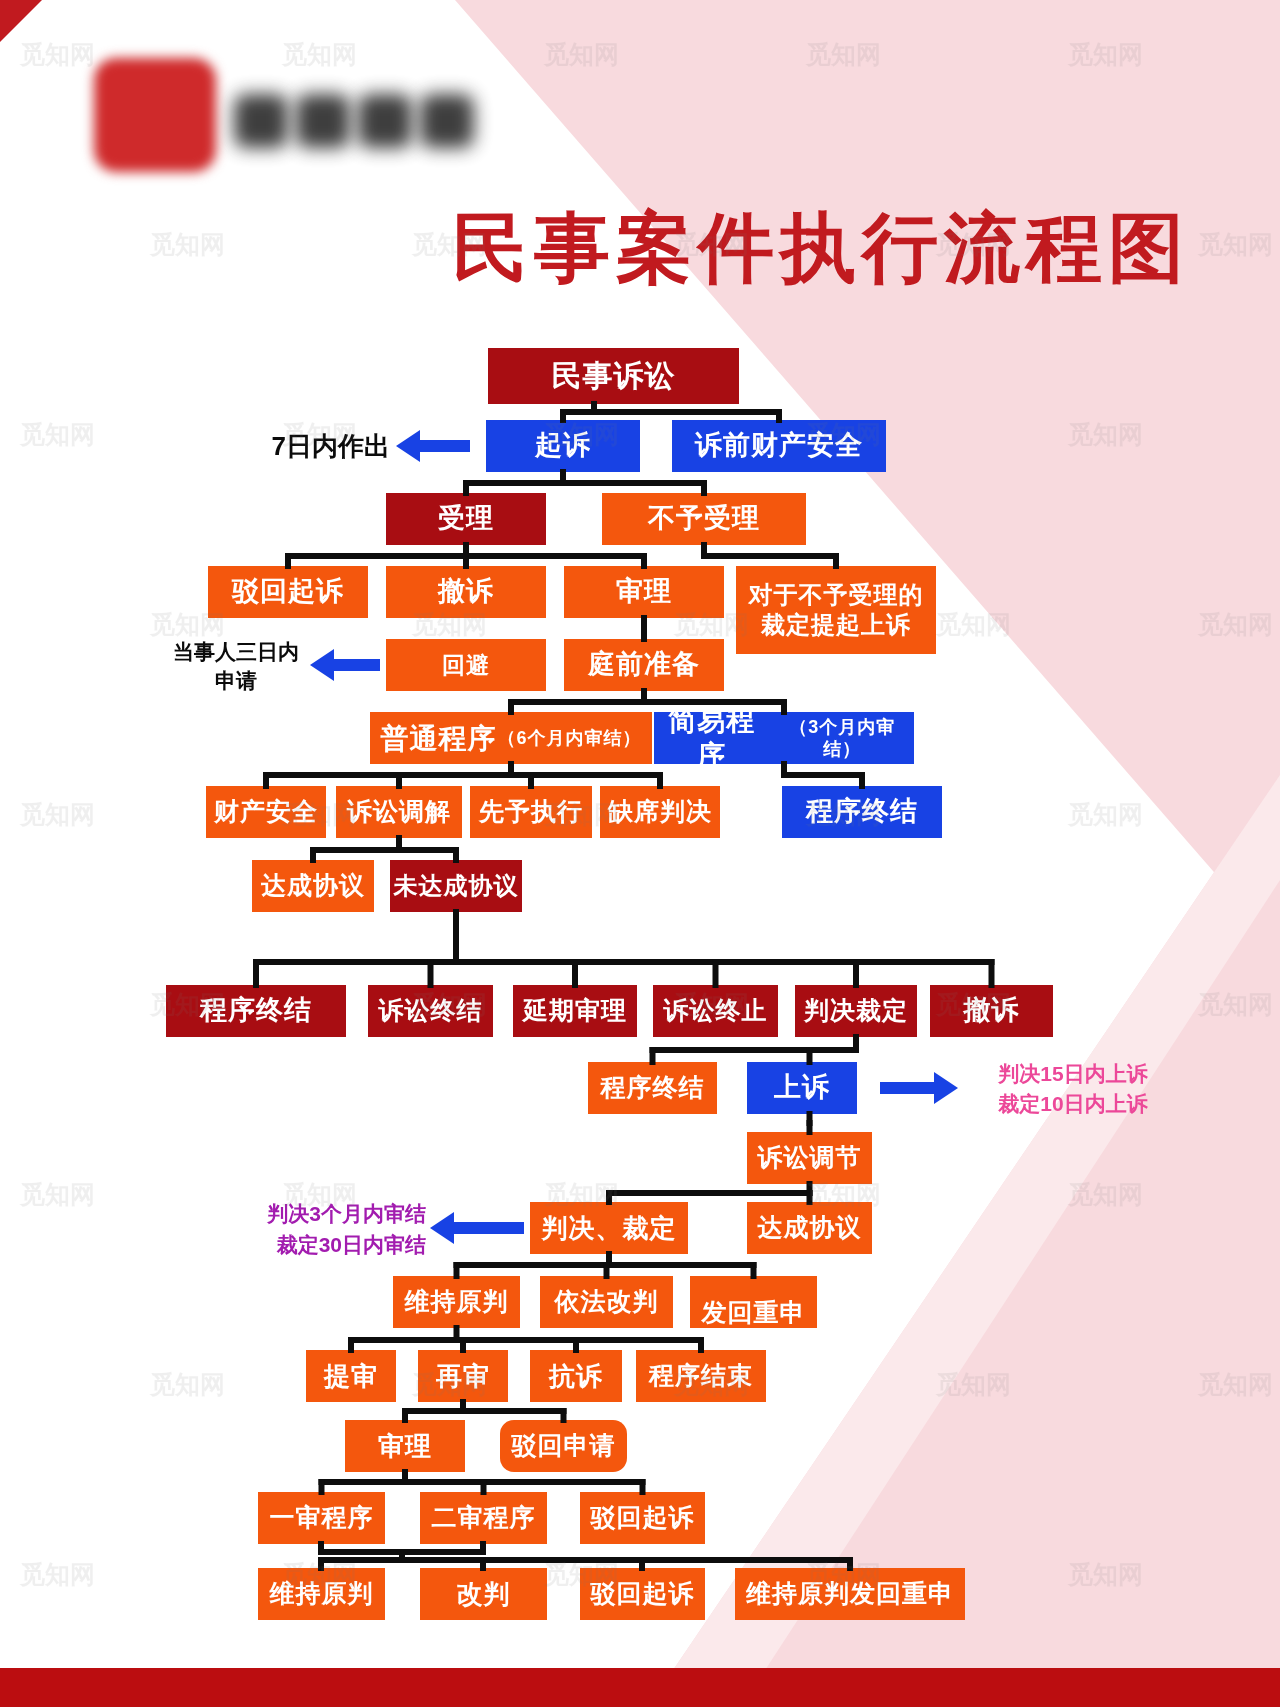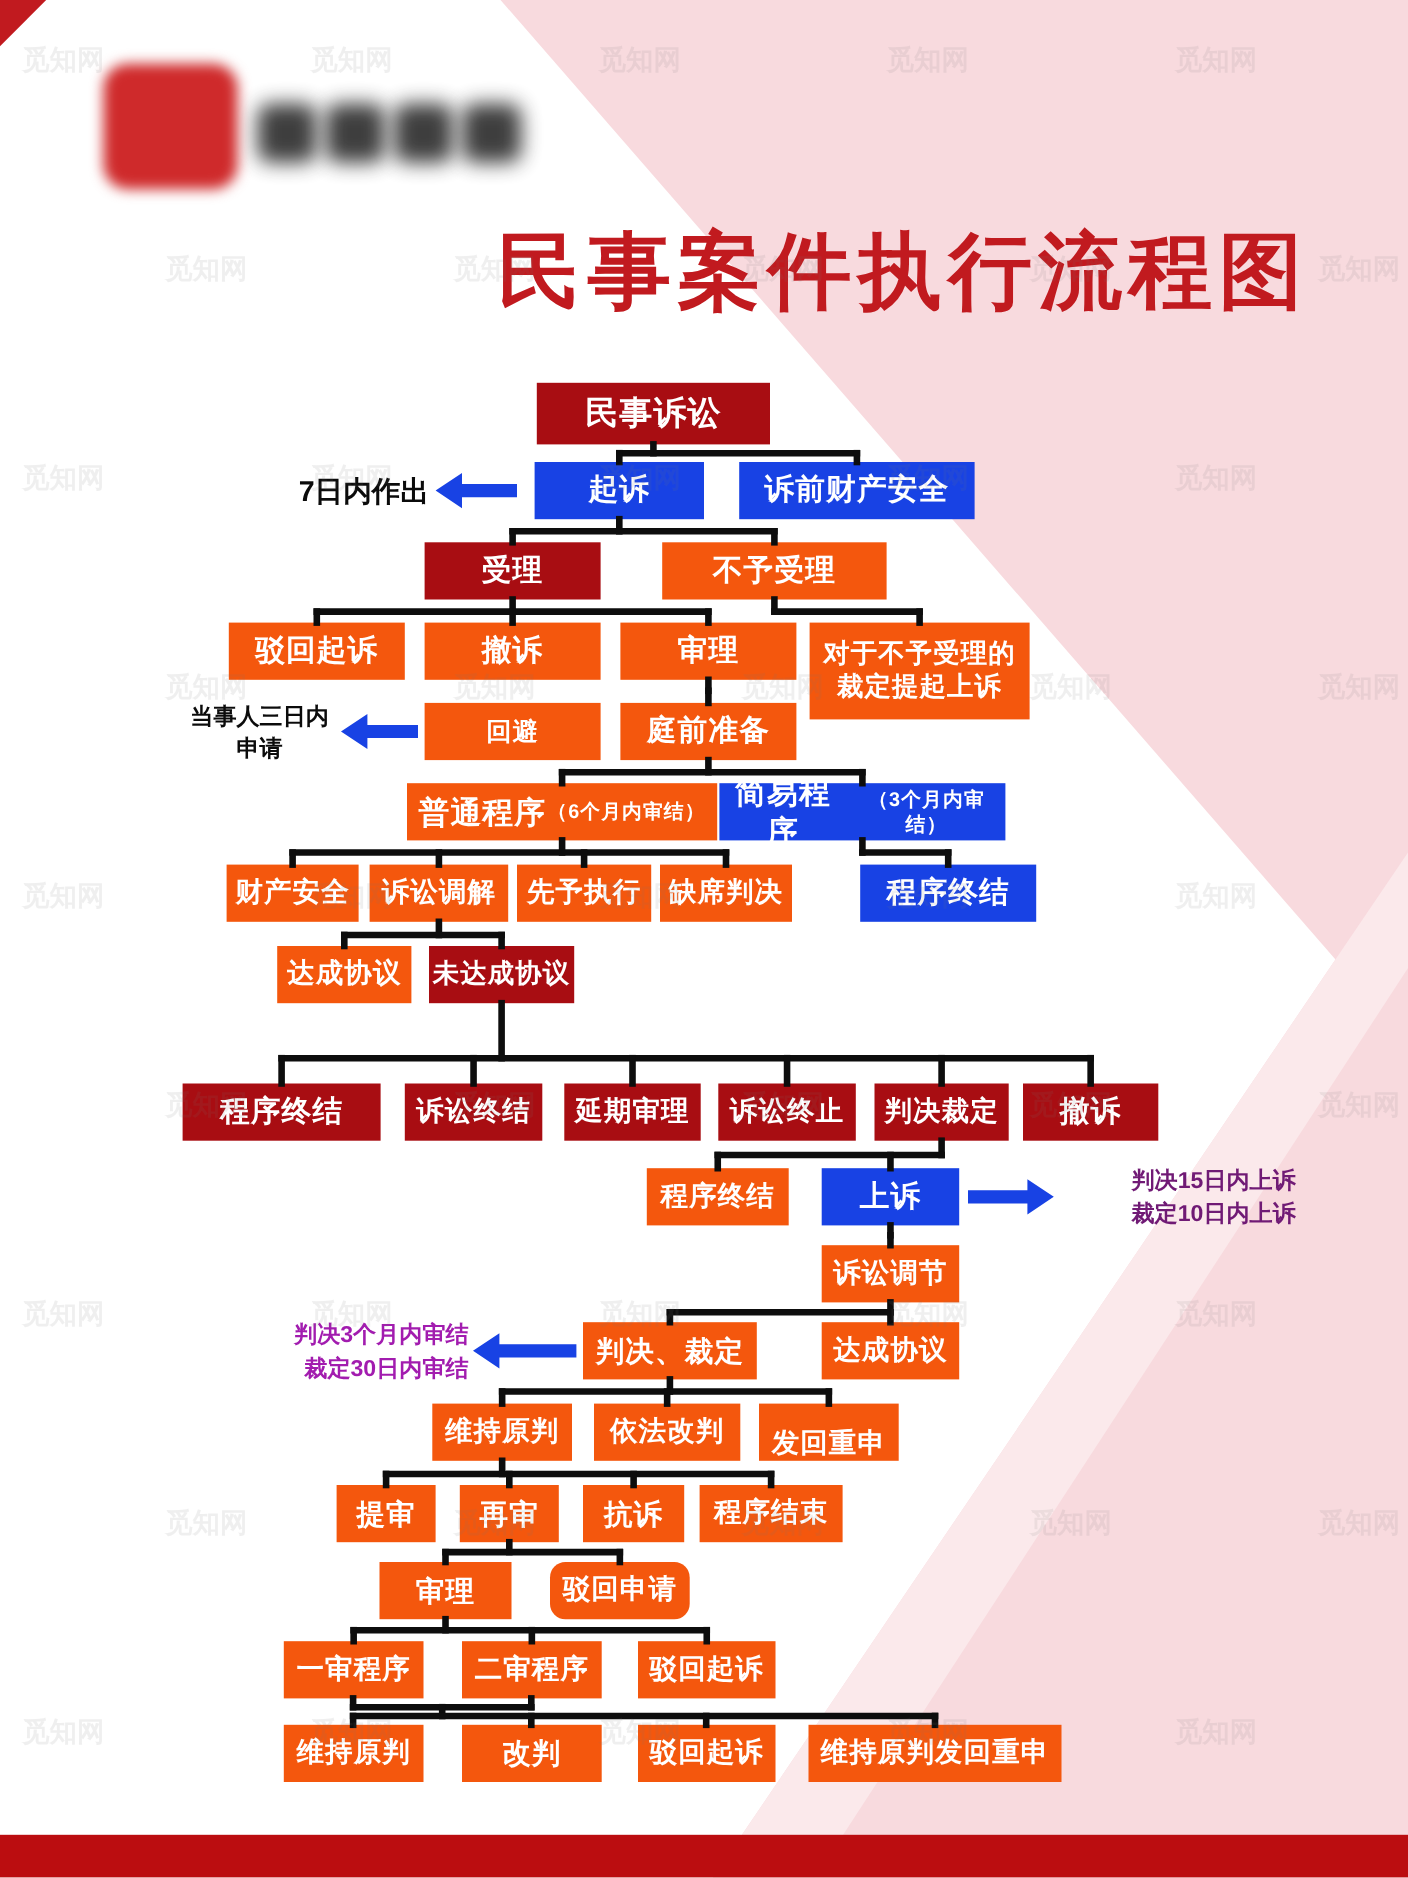--- a/index.html
+++ b/index.html
@@ -127,21 +127,21 @@
       <line x1="483" y1="1560" x2="483" y2="1568" stroke="#0d0d0d" stroke-width="6" stroke-linecap="square"></line>
       <line x1="642" y1="1560" x2="642" y2="1568" stroke="#0d0d0d" stroke-width="6" stroke-linecap="square"></line>
       <line x1="850" y1="1560" x2="850" y2="1568" stroke="#0d0d0d" stroke-width="6" stroke-linecap="square"></line>
       <polygon points="396,446 420,430 420,440 470,440 470,452 420,452 420,462" fill="#1842e4"></polygon>
       <polygon points="310,665 334,649 334,659 380,659 380,671 334,671 334,681" fill="#1842e4"></polygon>
       <polygon points="430,1228 454,1212 454,1222 524,1222 524,1234 454,1234 454,1244" fill="#1842e4"></polygon>
       <polygon points="958,1088 934,1072 934,1082 880,1082 880,1094 934,1094 934,1104" fill="#1842e4"></polygon>
     </svg>
 
   <div id="nodes">
-      <div class="node" style="left: 488px; top: 348px; width: 212px; height: 56px; background: rgb(168, 13, 18); font-size: 30px;">
+      <div class="node" style="left: 488px; top: 348px; width: 251px; height: 56px; background: rgb(168, 13, 18); font-size: 30px;">
         <span>民事诉讼</span>
       </div>
       <div class="node" style="left: 486px; top: 420px; width: 154px; height: 52px; background: rgb(24, 66, 228); font-size: 27px;">
         <span>起诉</span>
       </div>
       <div class="node" style="left: 672px; top: 420px; width: 214px; height: 52px; background: rgb(24, 66, 228); font-size: 27px;">
         <span>诉前财产安全</span>
       </div>
       <div class="node" style="left: 386px; top: 493px; width: 160px; height: 52px; background: rgb(168, 13, 18); font-size: 27px;">
         <span>受理</span>
@@ -211,21 +211,21 @@
       </div>
       <div class="node" style="left: 795px; top: 985px; width: 122px; height: 52px; background: rgb(168, 13, 18); font-size: 25px;">
         <span>判决裁定</span>
       </div>
       <div class="node" style="left: 930px; top: 985px; width: 123px; height: 52px; background: rgb(168, 13, 18); font-size: 27px;">
         <span>撤诉</span>
       </div>
       <div class="node" style="left: 588px; top: 1062px; width: 129px; height: 52px; background: rgb(244, 87, 13); font-size: 25px;">
         <span>程序终结</span>
       </div>
-      <div class="node" style="left: 747px; top: 1062px; width: 125px; height: 52px; background: rgb(24, 66, 228); font-size: 27px;">
+      <div class="node" style="left: 747px; top: 1062px; width: 110px; height: 52px; background: rgb(24, 66, 228); font-size: 27px;">
         <span>上诉</span>
       </div>
       <div class="node" style="left: 747px; top: 1132px; width: 125px; height: 52px; background: rgb(244, 87, 13); font-size: 25px;">
         <span>诉讼调节</span>
       </div>
       <div class="node" style="left: 530px; top: 1202px; width: 158px; height: 52px; background: rgb(244, 87, 13); font-size: 26px;">
         <span>判决、裁定</span>
       </div>
       <div class="node" style="left: 747px; top: 1202px; width: 125px; height: 52px; background: rgb(244, 87, 13); font-size: 25px;">
         <span>达成协议</span>
@@ -280,21 +280,21 @@
       </div>
     </div>
   <div id="annos">
       <div class="anno" style="left: 238px; top: 430px; width: 152px; text-align: right; font-size: 26px; line-height: 32px; color: rgb(11, 11, 11);">
         <div>7日内作出</div>
       </div>
       <div class="anno" style="left: 165px; top: 637px; width: 142px; text-align: center; font-size: 21px; line-height: 29px; color: rgb(11, 11, 11);">
         <div>当事人三日内</div>
         <div>申请</div>
       </div>
-      <div class="anno" style="left: 968px; top: 1059px; width: 210px; text-align: right; font-size: 21px; line-height: 30px; color: #701a75;">
+      <div class="anno" style="left: 968px; top: 1059px; width: 210px; text-align: center; font-size: 21px; line-height: 30px; color: #ec4899;">
         <div>判决15日内上诉</div>
         <div>裁定10日内上诉</div>
       </div>
       <div class="anno" style="left: 258px; top: 1198px; width: 168px; text-align: right; font-size: 21px; line-height: 31px; color: #a21caf;">
         <div>判决3个月内审结</div>
         <div>裁定30日内审结</div>
       </div>
     </div>
   <div id="wm">
       <div class="wm-item" style="left: 20px; top: 38px; color: rgb(119, 119, 119);">觅知网</div>

